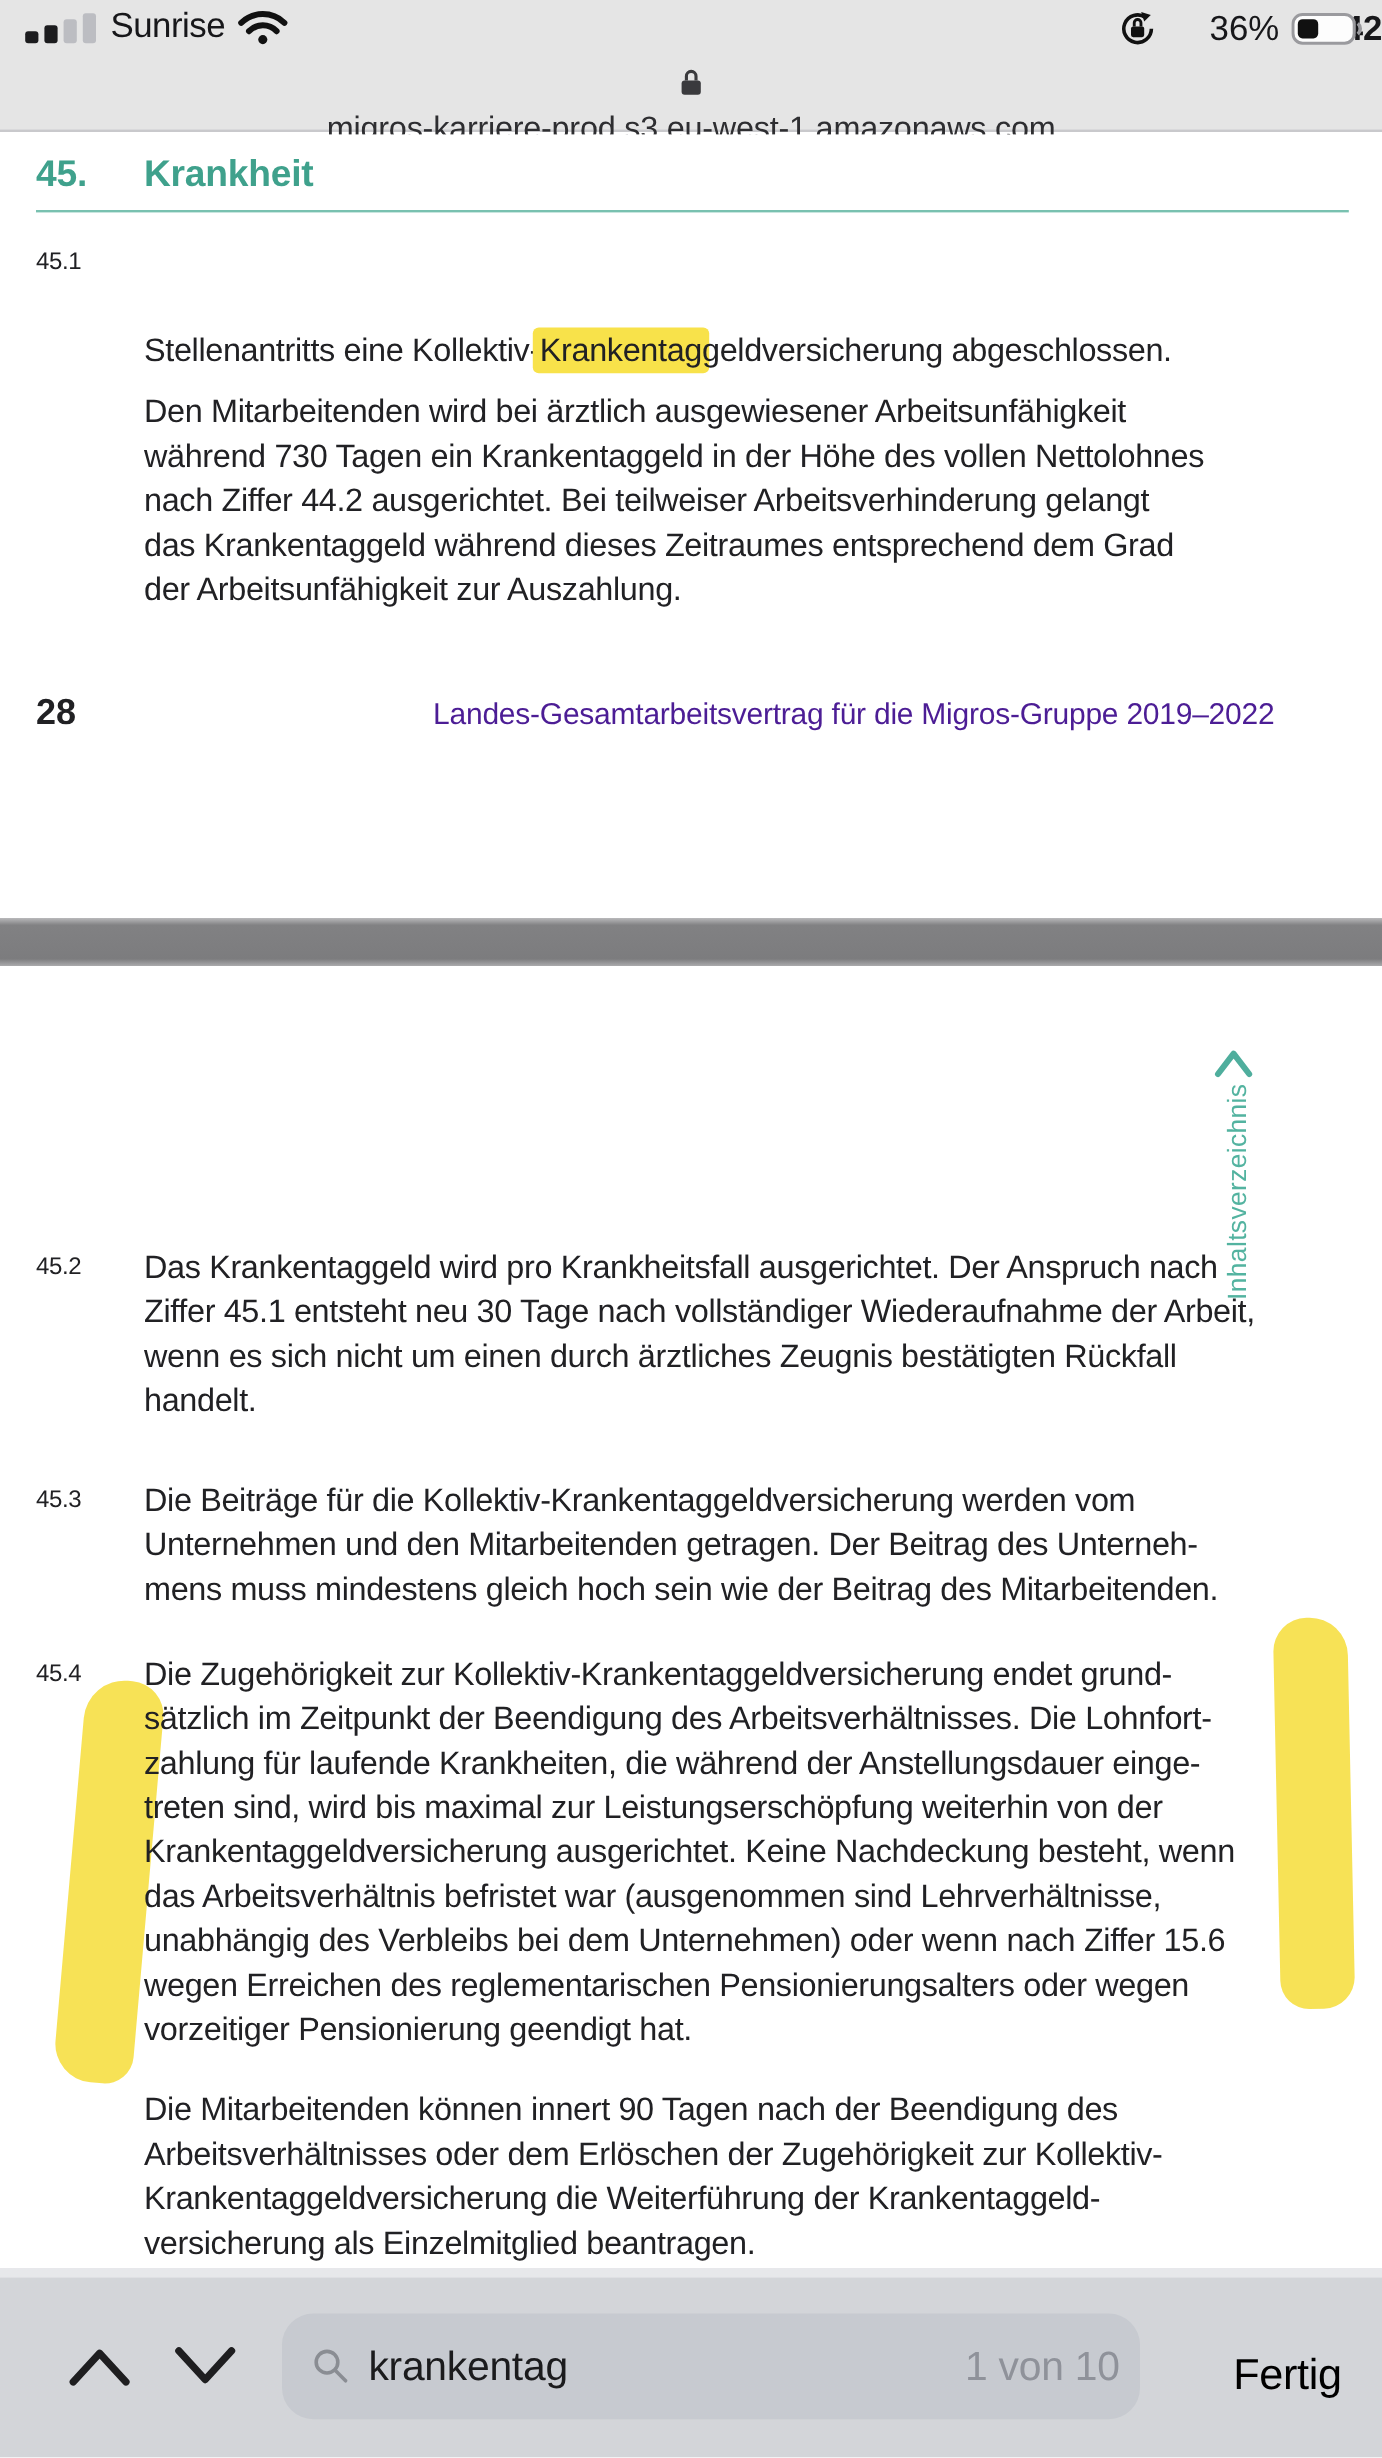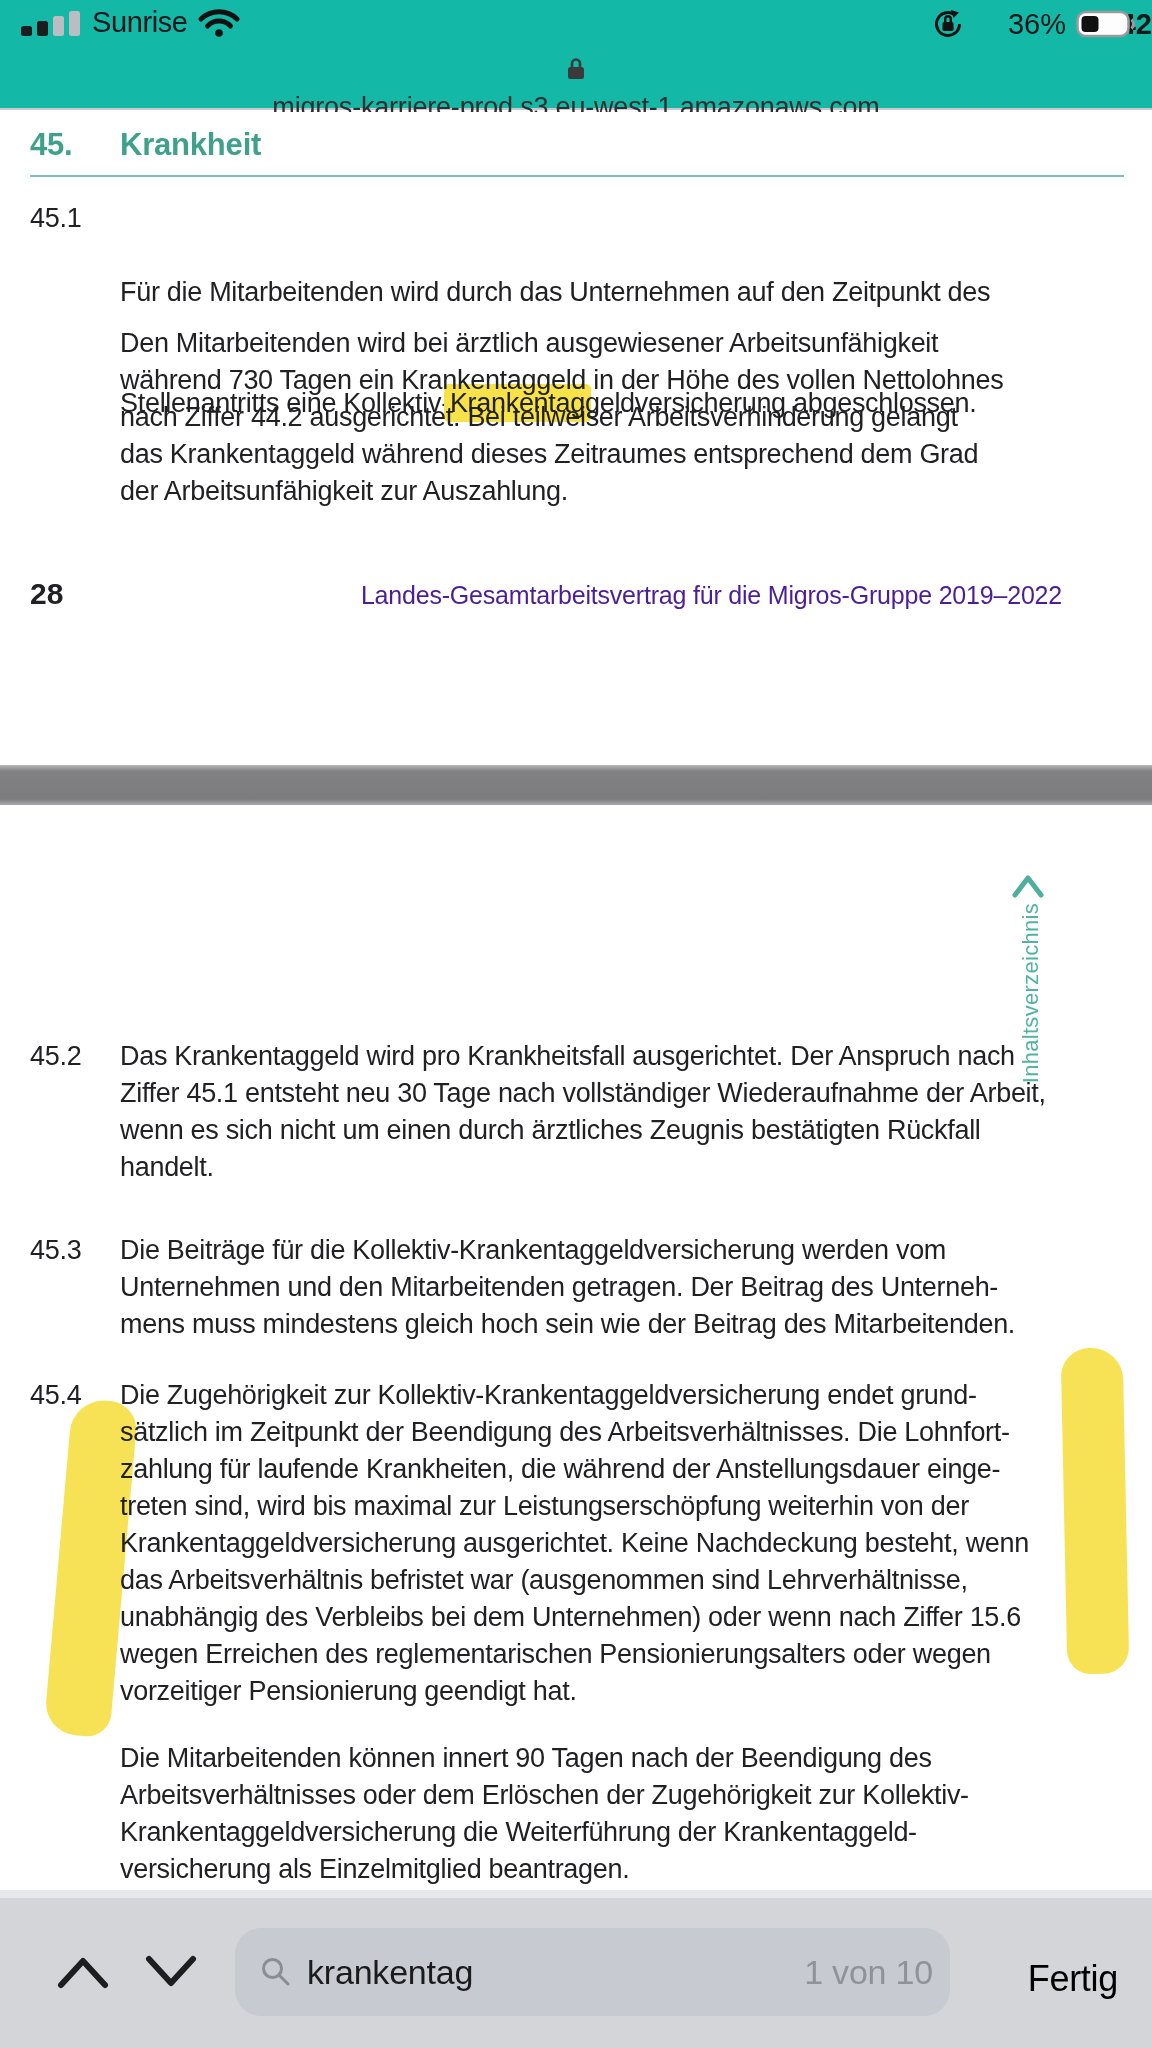--- a/index.html
+++ b/index.html
@@ -3,35 +3,35 @@
 <meta charset="utf-8">
 <style>
   html,body{margin:0;padding:0;}
   body{
     width:1152px;height:2048px;position:relative;overflow:hidden;
     background:#ffffff;color:#212124;
     font-family:"Liberation Sans", sans-serif;
   }
   
   .chrome{position:absolute;top:0;left:0;width:1152px;height:110px;
-    background:#14b8a6;border-bottom:2px solid #c9c9cc;box-sizing:border-box;}
+    background:#e5e5e5;border-bottom:2px solid #c9c9cc;box-sizing:border-box;}
   .status-row{position:absolute;top:4px;left:0;right:0;height:42px;}
   .sb-left{position:absolute;left:20px;top:2px;display:flex;align-items:center;gap:10px;}
   .carrier{font-size:29px;letter-spacing:-.4px;color:#17171a;}
   .time{position:absolute;left:0;right:0;top:4px;text-align:right;
     font-size:29px;font-weight:700;color:#17171a;}
   .sb-right{position:absolute;right:14px;top:2px;display:flex;align-items:center;gap:10px;}
   .batt-pct{font-size:29px;color:#17171a;margin-left:32px;}
   .url-row{position:absolute;top:56px;left:0;right:0;display:flex;
     justify-content:center;align-items:center;gap:10px;flex-direction:column;}
   .url-text{font-size:27px;color:#2e2e31;letter-spacing:-.2px;}
   
   .document{position:absolute;top:112px;left:0;width:1048px;height:1780px;background:#fff;}
   .blk{position:absolute;left:0;width:1152px;}
-  .num{position:absolute;left:30px;top:0;font-size:27px;line-height:37px;letter-spacing:-.3px;}
+  .num{position:absolute;left:30px;top:0;font-size:20px;line-height:37px;letter-spacing:-.3px;}
   .txt{position:absolute;left:120px;top:0;font-size:27px;line-height:37px;
     letter-spacing:-.3px;white-space:pre;color:#212124;}
   .lines{white-space:pre;}
   .blk-heading{top:14px;}
   .blk-heading .num,.blk-heading .txt{font-size:31px;font-weight:700;color:#3fa18c;letter-spacing:-.2px;}
   .heading-rule{position:absolute;top:63px;left:30px;width:1094px;height:2px;background:#79c1b0;}
   .blk-451{top:88px;}
   .blk-451b{top:213px;}
   .find-highlight{background:#f8e24a;border-radius:5px;padding:4px 6px;margin:-4px -6px;}
   .blk-footer{top:465px;height:40px;}
@@ -125,21 +125,20 @@
 
   <div class="blk blk-heading">
     <div class="num">45.</div>
     <div class="txt">Krankheit</div>
   </div>
   <div class="heading-rule"></div>
 
   <div class="blk blk-451">
     <div class="num">45.1</div>
     <div class="txt">
-      <div>Für die Mitarbeitenden wird durch das Unternehmen auf den Zeitpunkt des</div>
       <div><span>Stellenantritts eine Kollektiv-</span><span class="find-highlight">Krankentag</span><span>geldversicherung abgeschlossen.</span></div>
     </div>
   </div>
 
   <div class="blk blk-451b">
     <div class="txt lines">Den Mitarbeitenden wird bei ärztlich ausgewiesener Arbeitsunfähigkeit
 während 730 Tagen ein Krankentaggeld in der Höhe des vollen Nettolohnes
 nach Ziffer 44.2 ausgerichtet. Bei teilweiser Arbeitsverhinderung gelangt
 das Krankentaggeld während dieses Zeitraumes entsprechend dem Grad
 der Arbeitsunfähigkeit zur Auszahlung.</div>

